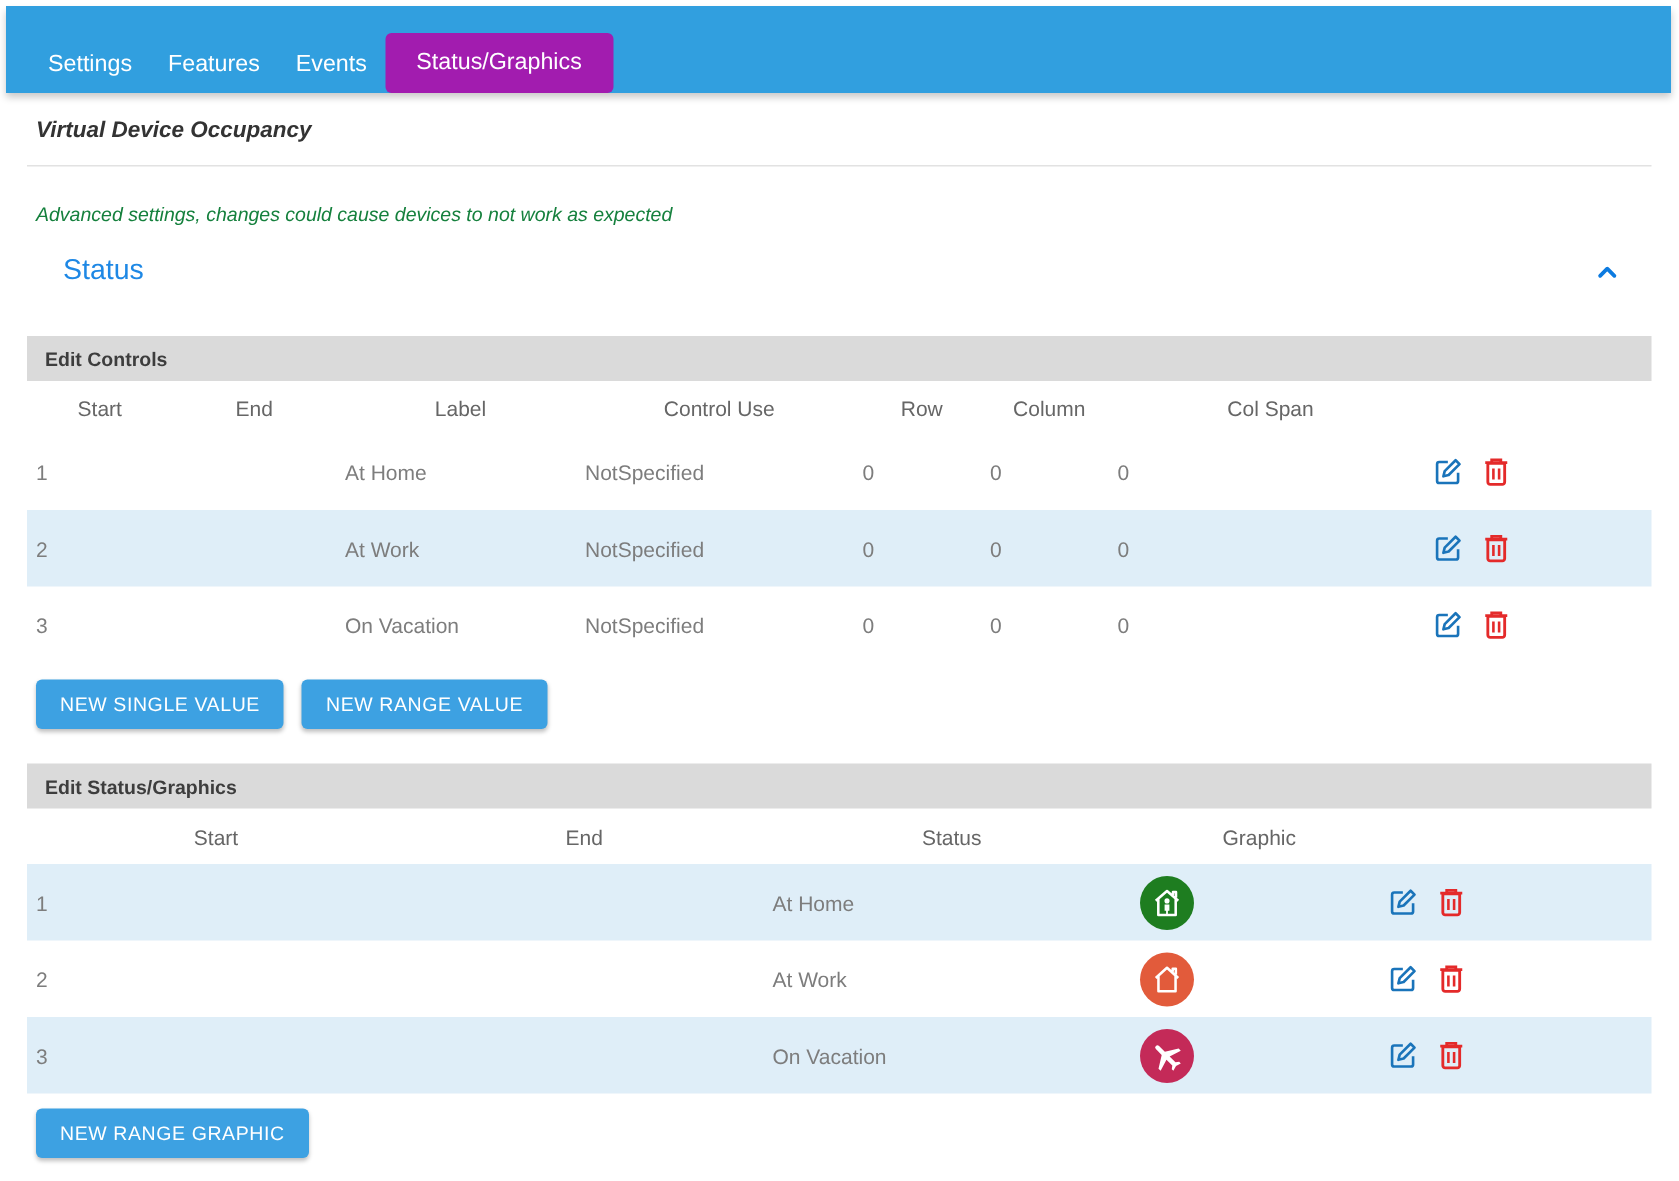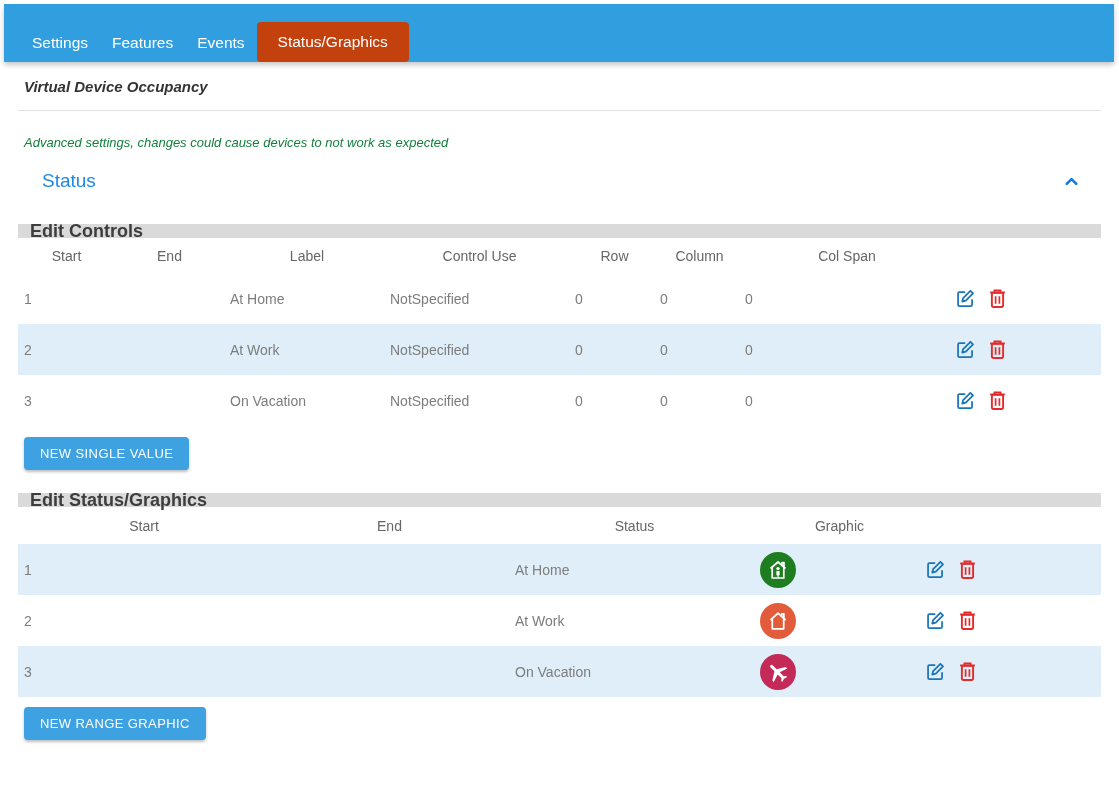--- a/index.html
+++ b/index.html
@@ -9,43 +9,43 @@
   
   .navbar {
     margin: 4px 5px 0 4px; height: 58px; background: #319fdf;
     display: flex; align-items: flex-end; padding-left: 16px;
     box-shadow: 0 3px 5px rgba(0,0,0,.22);
   }
   .nav-tab {
     color: #fff; font-size: 15.5px; padding: 10px 12px; cursor: pointer;
     border-radius: 4px; white-space: nowrap;
   }
-  .nav-tab.active { background: #c2410c; padding: 11px 21px; }
+  .nav-tab.active { background: #a21caf; padding: 11px 21px; }
 
   
   .content { padding: 0 18px; }
   .pad6 { padding-left: 6px; font-style: italic; }
 
   .page-title { margin-top: 16px; font-size: 15px; font-weight: bold; color: #333; }
   .divider { border-bottom: 1px solid #e2e2e2; margin-top: 15px; }
   .warning { margin-top: 24px; font-size: 13px; color: #15803d; }
 
   .status-row {
     margin-top: 18px; display: flex; align-items: center; justify-content: space-between;
     padding: 0 20px 0 24px; height: 26px;
   }
   .status-label { font-size: 19px; color: #1e88e5; }
   .chevron-btn { cursor: pointer; display: flex; align-items: center; }
 
   
   .section1 { margin-top: 30px; }
   .section2 { margin-top: 23px; }
   .section-bar {
-    height: 14px; background: #dadada; display: flex; align-items: center;
-    padding-left: 12px; font-size: 18px; font-weight: bold; color: #3d3d3d;
+    height: 30px; background: #dadada; display: flex; align-items: center;
+    padding-left: 12px; font-size: 13px; font-weight: bold; color: #3d3d3d;
   }
 
   .grid-controls {
     display: grid;
     grid-template-columns: 91px 115px 160px 185px 85px 85px 210px 1fr;
     align-items: center;
   }
   .grid-graphics {
     display: grid;
     grid-template-columns: 246px 245px 245px 165px 1fr;
@@ -187,20 +187,21 @@
               <path d="M7.5 5V2.8h7V5" stroke="#e42a2a" stroke-width="2.2" fill="none"></path>
               <path d="M4.5 5.5h13V20a1.8 1.8 0 0 1-1.8 1.8H6.3A1.8 1.8 0 0 1 4.5 20z" fill="none" stroke="#e42a2a" stroke-width="2.2"></path>
               <path d="M8.8 9.5v8.5M13.2 9.5v8.5" stroke="#e42a2a" stroke-width="2" fill="none"></path>
             </svg>
         </button>
       </div>
     </div>
 
     <div class="btn-row1">
       <button class="blue-btn">NEW SINGLE VALUE</button>
+      <button class="blue-btn">NEW RANGE VALUE</button>
     </div>
   </div>
 
   <div class="section2">
     <div class="section-bar">Edit Status/Graphics</div>
 
     <div class="grid-graphics thead">
       <div class="cell">Start</div>
       <div class="cell">End</div>
       <div class="cell">Status</div>

